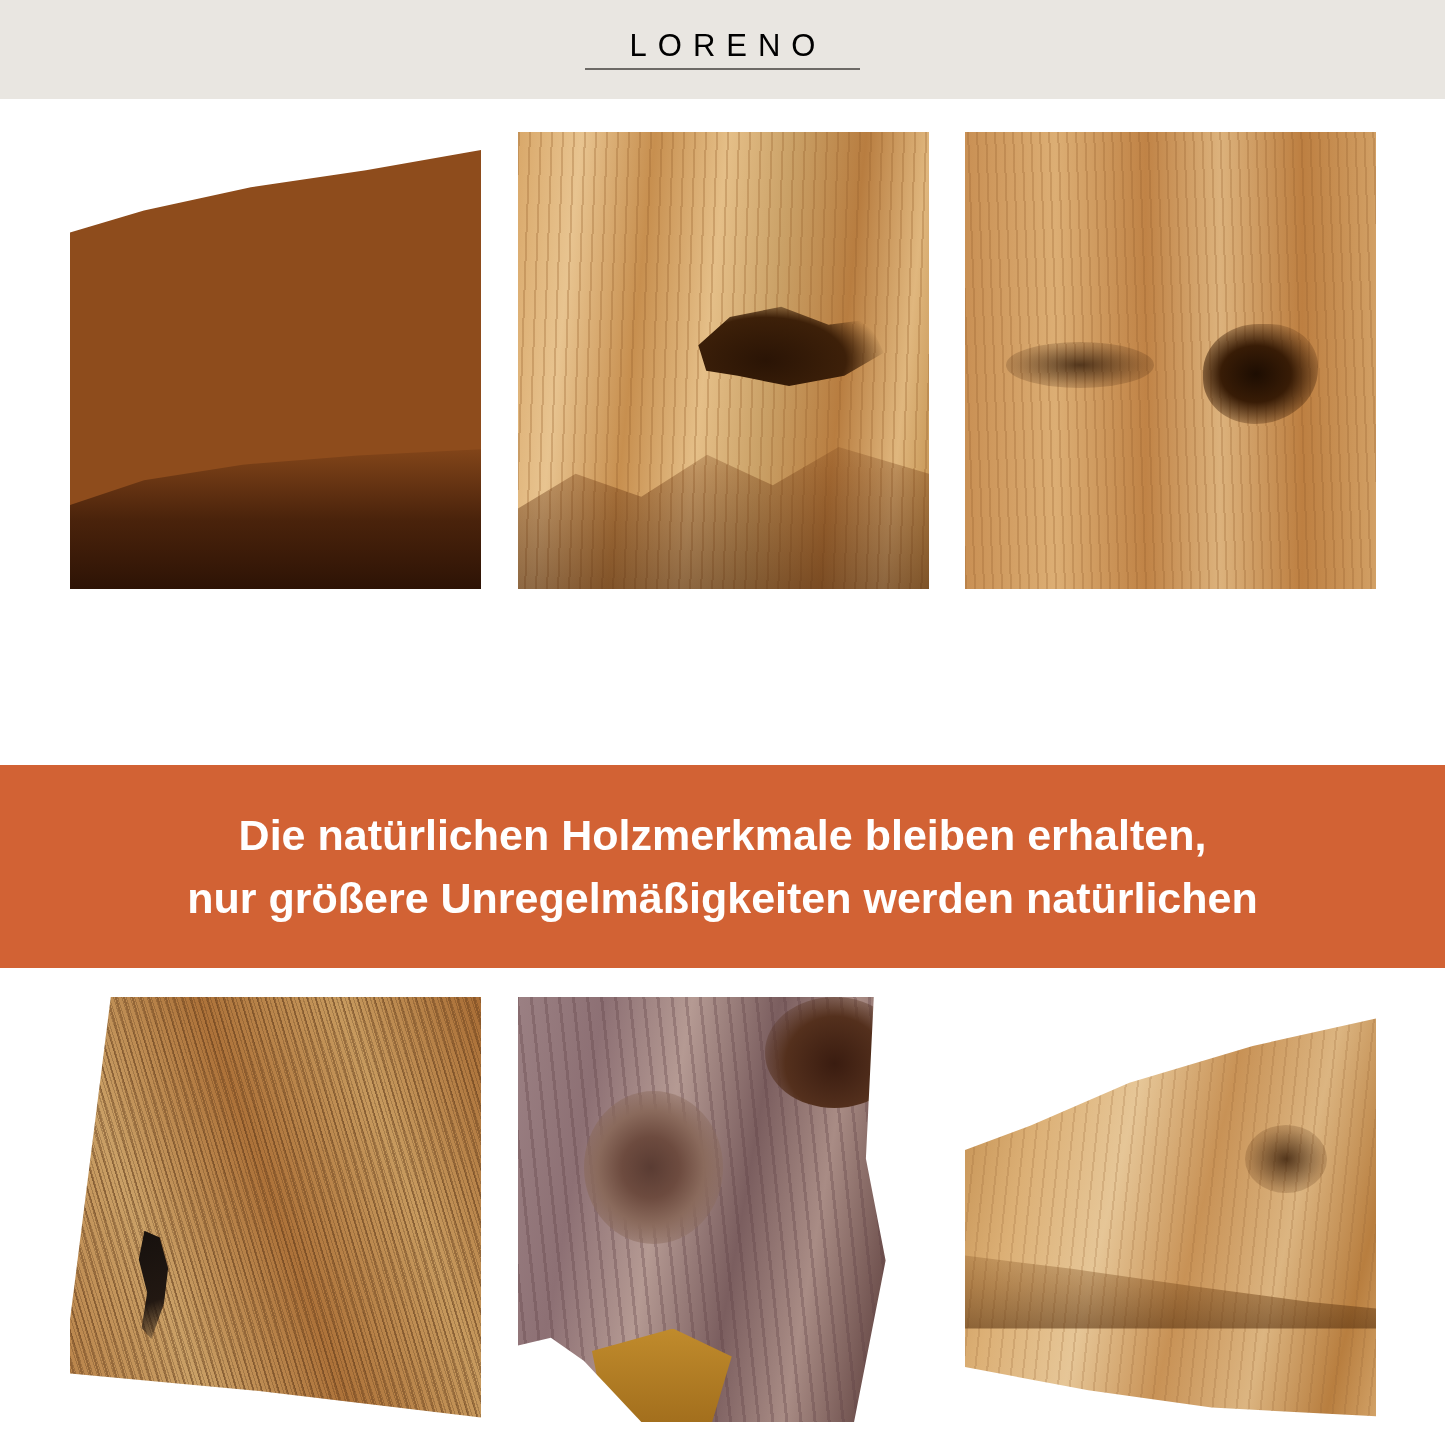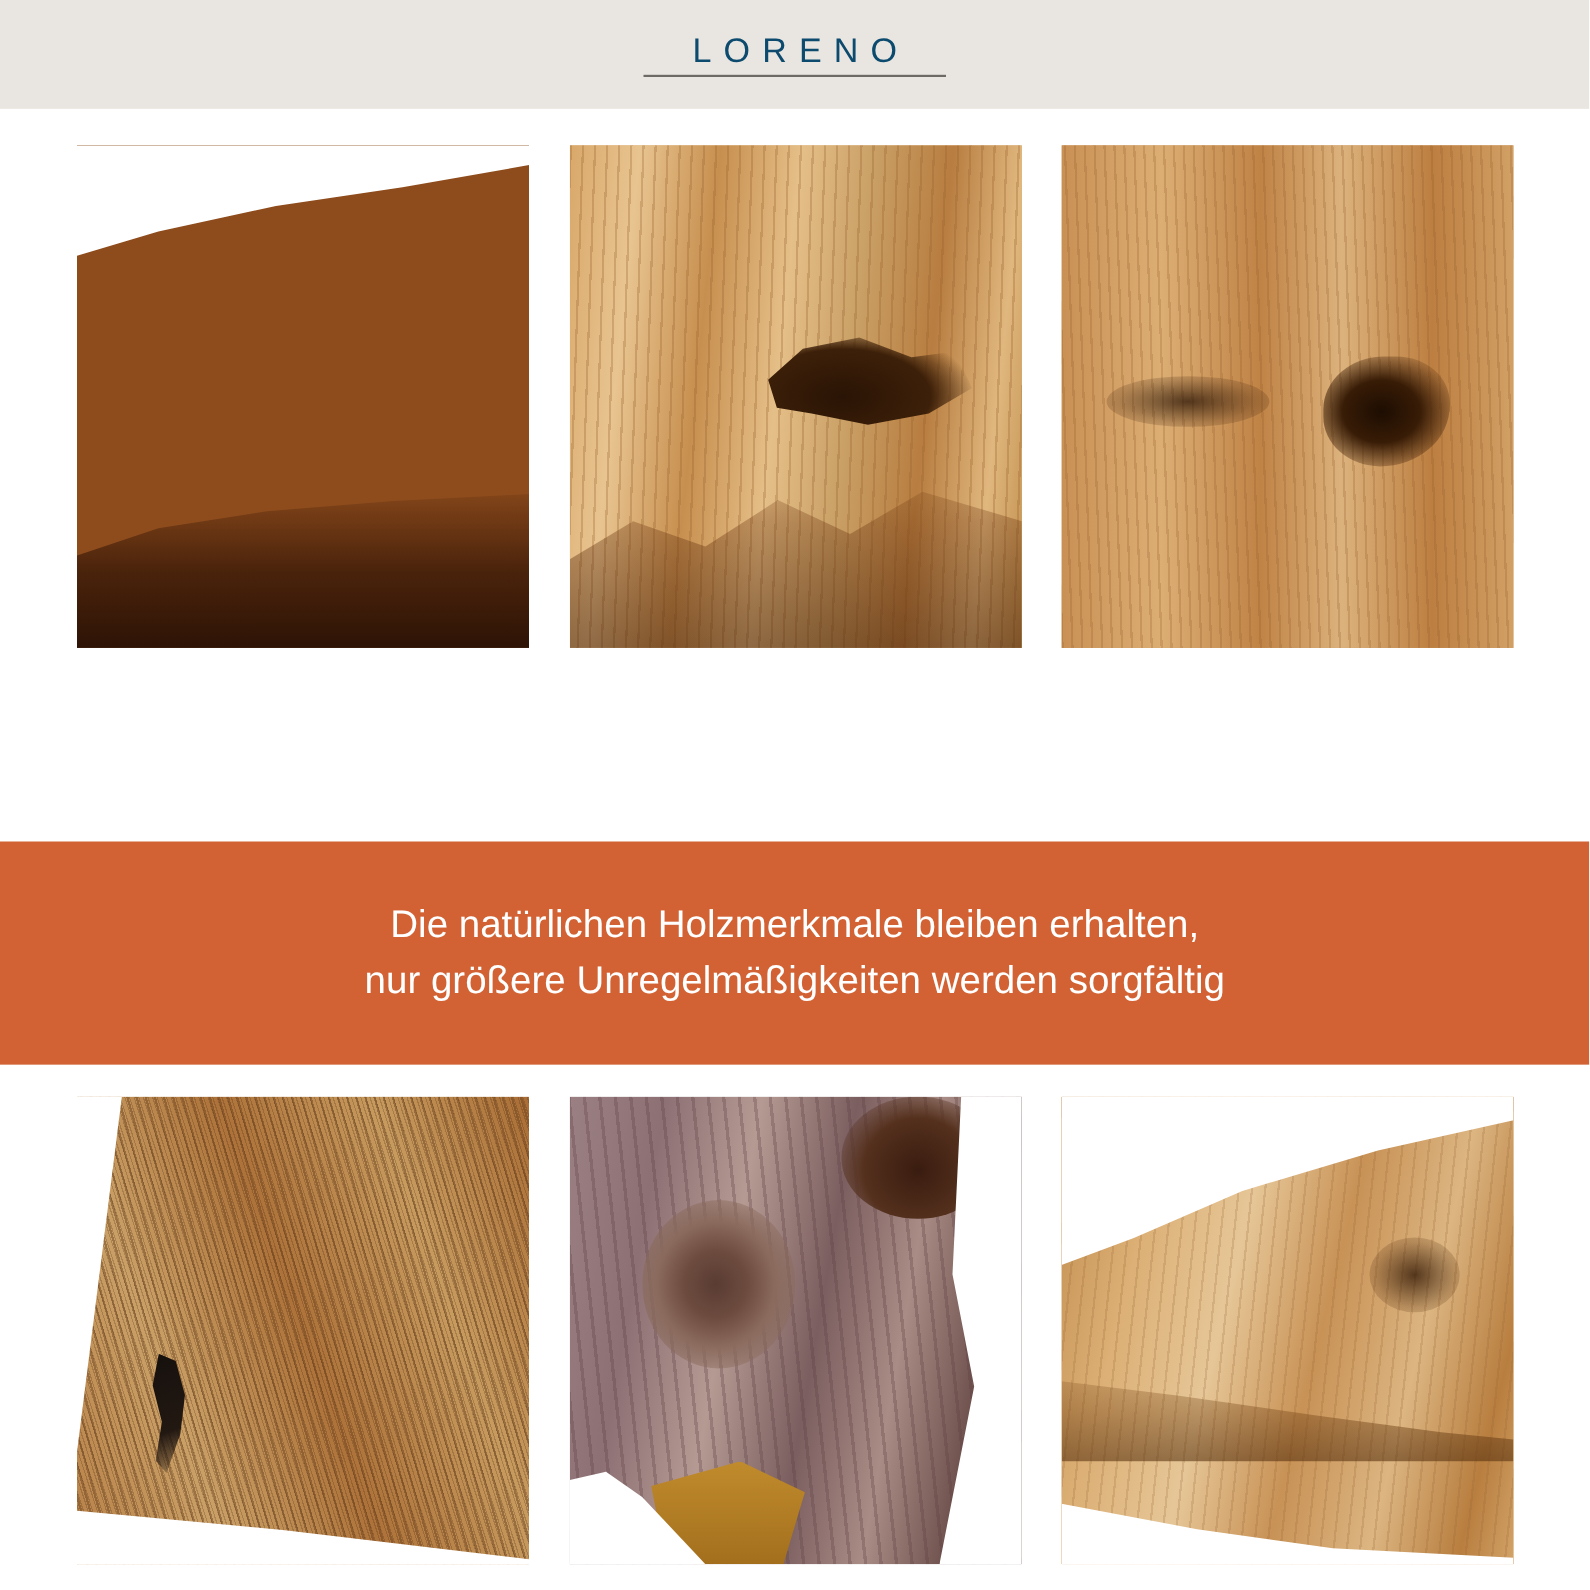--- a/index.html
+++ b/index.html
@@ -26,21 +26,21 @@
     width: 1445px;
     height: 99px;
     background: #e9e6e1;
     display: flex;
     align-items: center;
     justify-content: center;
   }
   .brand {
     font-size: 31px;
     letter-spacing: 11px;
-    color: #0c4a6e;
+    color: #000000;
     font-weight: 400;
     padding: 0 34px 7px 34px;
     border-bottom: 2px solid #6d6a66;
     line-height: 1;
     text-indent: 11px;
   }
 
   
   .photo-row {
     position: absolute;
@@ -286,22 +286,22 @@
     width: 1445px;
     height: 203px;
     background: #d26234;
     display: flex;
     align-items: center;
     justify-content: center;
   }
   .band-sub p {
     margin: 0;
     color: #ffffff;
-    font-size: 35px;
-    font-weight: 400;
+    font-size: 43px;
+    font-weight: 700;
     line-height: 1.45;
     text-align: center;
     padding: 0 26px;
   }
 </style>
 </head>
 <body>
 
 <div class="page">
 
@@ -330,21 +330,21 @@
         <div class="w3-knot2"></div>
         <div class="w3-knot"></div>
       </div>
     </div>
   </div>
 
 
   <div class="band-sub">
     <p>
       <span>Die natürlichen Holzmerkmale bleiben erhalten,</span><br>
-      <span>nur größere Unregelmäßigkeiten werden sorgfältig</span><br>
+      <span>nur größere Unregelmäßigkeiten werden natürlichen</span><br>
     </p>
   </div>
 
   <div class="photo-row bottom">
     <div class="photo-cell" style="width:481px;height:477px;">
       <div class="photo" style="left:70px;top:29px;width:411px;height:425px;">
         <div class="wood w4"></div>
         <div class="w4-crack"></div>
         <div class="w4-white-l"></div>
         <div class="w4-white-b"></div>

